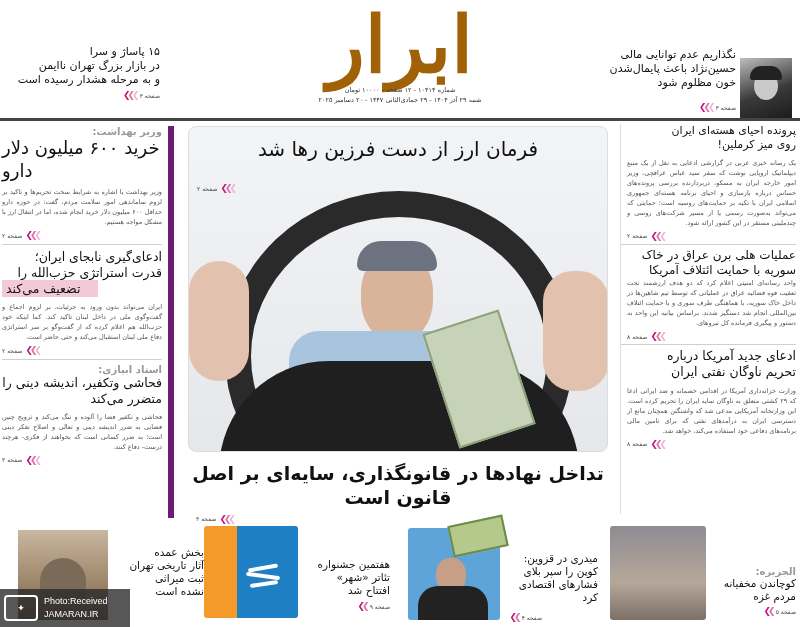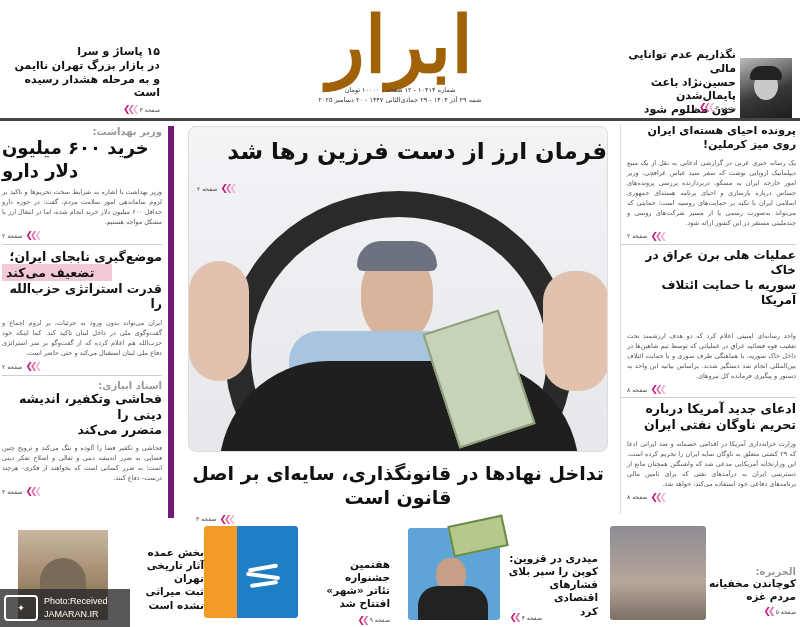--- a/index.html
+++ b/index.html
@@ -1,18 +1,18 @@
 <!DOCTYPE html>
 <html><head>
 <meta charset="utf-8">
 <style>
 *{box-sizing:border-box;margin:0;padding:0}
 body{width:800px;height:627px;background:#fff;font-family:"DejaVu Sans",sans-serif;position:relative;overflow:hidden;direction:rtl;color:#111}
 .abs{position:absolute}
-.hl{font-weight:bold;color:#111;line-height:1.25}
+.hl{font-weight:normal;color:#111;line-height:1.25}
 .body-txt{font-size:6.5px;color:#555;line-height:1.55;text-align:justify}
 .page-ref{font-size:6px;color:#444;display:flex;align-items:center;gap:3px;direction:rtl}
 .arrows{color:#c2187a;font-size:9px;letter-spacing:-3px;direction:ltr}
 .arrows span:nth-child(2){color:#e06aa8}
 .arrows span:nth-child(3){color:#f2b3d3}
 .divider{height:1px;background:#cfcfcf}
 .kicker{font-size:10px;color:#999;font-weight:bold}
 .img-box{overflow:hidden}
 </style>
 </head>
@@ -48,21 +48,21 @@
   </div>
   <div class="page-ref" style="margin-top:4px;justify-content:flex-end;direction:ltr">
       <span class="arrows"><span>❮</span><span>❮</span><span>❮</span></span>
       <span>صفحه ۳</span>
     </div>
 </div>
 
 <div class="abs" style="left:0;top:118px;width:800px;height:3px;background:#444"></div>
 
 <div class="abs" style="left:188px;top:126px;width:420px;height:326px;border:1px solid #ddd;border-radius:8px;background:linear-gradient(#f3f4f6,#e5e7ea);overflow:hidden">
-  <div class="hl" style="font-size:23px;margin-top:10px;font-weight:700">فرمان ارز از دست فرزین رها شد</div>
+  <div class="hl" style="font-size:20px;text-align:center;margin-top:10px;font-weight:400">فرمان ارز از دست فرزین رها شد</div>
   <div class="page-ref abs" style="left:8px;top:56px;direction:ltr">
       <span>صفحه ۲</span>
       <span class="arrows"><span>❮</span><span>❮</span><span>❮</span></span>
     </div>
   <div class="abs" style="left:0;top:64px;width:420px;height:262px">
 
     <div style="position:absolute;left:36px;top:0;width:348px;height:330px;border:26px solid #2a2a2a;border-radius:50%;"></div>
 
     <div style="position:absolute;left:172px;top:60px;width:72px;height:90px;border-radius:45%;background:#d8b49a"></div>
     <div style="position:absolute;left:168px;top:50px;width:80px;height:30px;border-radius:40px 40px 10px 10px;background:#6c7280"></div>
@@ -97,21 +97,21 @@
         <span>صفحه ۲</span>
         <span class="arrows"><span>❮</span><span>❮</span><span>❮</span></span>
       </div>
   </div>
   <div class="divider" style="margin:3px 0"></div>
   <div style="padding-left:6px">
     <div class="hl" style="font-size:12px;text-align:right">
       <div>عملیات هلی برن عراق در خاک</div>
       <div>سوریه با حمایت ائتلاف آمریکا</div>
     </div>
-    <div class="body-txt" style="margin-top:23px">واحد رسانه‌ای امنیتی اعلام کرد که دو هدف ارزشمند تحت تعقیب قوه قضائیه عراق در عملیاتی که توسط تیم شاهین‌ها در داخل خاک سوریه، با هماهنگی طرف سوری و با حمایت ائتلاف بین‌المللی انجام شد دستگیر شدند. براساس بیانیه این واحد به دستور و پیگیری فرمانده کل نیروهای.</div>
+    <div class="body-txt" style="margin-top:0">واحد رسانه‌ای امنیتی اعلام کرد که دو هدف ارزشمند تحت تعقیب قوه قضائیه عراق در عملیاتی که توسط تیم شاهین‌ها در داخل خاک سوریه، با هماهنگی طرف سوری و با حمایت ائتلاف بین‌المللی انجام شد دستگیر شدند. براساس بیانیه این واحد به دستور و پیگیری فرمانده کل نیروهای.</div>
     <div class="page-ref" style="direction:ltr;margin-top:3px">
         <span>صفحه ۸</span>
         <span class="arrows"><span>❮</span><span>❮</span><span>❮</span></span>
       </div>
   </div>
   <div class="divider" style="margin:3px 0"></div>
   <div style="padding-left:6px">
     <div class="hl" style="font-size:12.5px;text-align:right">
       <div>ادعای جدید آمریکا درباره</div>
       <div>تحریم ناوگان نفتی ایران</div>
@@ -132,23 +132,23 @@
     </div>
     <div class="body-txt" style="margin-top:5px">وزیر بهداشت با اشاره به شرایط سخت تحریم‌ها و تاکید بر لزوم ساماندهی امور سلامت مردم، گفت: در حوزه دارو حداقل ۶۰۰ میلیون دلار خرید انجام شده، اما در انتقال ارز با مشکل مواجه هستیم.</div>
     <div class="page-ref" style="direction:ltr;margin-top:3px">
         <span>صفحه ۲</span>
         <span class="arrows"><span>❮</span><span>❮</span><span>❮</span></span>
       </div>
   </div>
   <div class="divider" style="margin:4px 0"></div>
   <div>
     <div class="hl" style="font-size:12.5px;text-align:right">
-      <div>موضع‌گیری نابجای ایران؛</div>
+      <div>ادعای‌گیری نابجای ایران؛</div>
+      <div>قدرت استراتژی حزب‌الله را</div>
       <div style="text-align:left"><span style="background:#f3c9d9;padding:1px 18px 1px 4px">تضعیف می‌کند</span></div>
-      <div>قدرت استراتژی حزب‌الله را</div>
     </div>
     <div class="body-txt" style="margin-top:6px">ایران می‌تواند بدون ورود به جزئیات، بر لزوم اجماع و گفت‌وگوی ملی در داخل لبنان تاکید کند. کما اینکه خود حزب‌الله هم اعلام کرده که از گفت‌وگو بر سر استراتژی دفاع ملی لبنان استقبال می‌کند و حتی حاضر است.</div>
     <div class="page-ref" style="direction:ltr;margin-top:3px">
         <span>صفحه ۲</span>
         <span class="arrows"><span>❮</span><span>❮</span><span>❮</span></span>
       </div>
   </div>
   <div class="divider" style="margin:4px 0"></div>
   <div>
     <div class="kicker">استاد ابیازی:</div>

